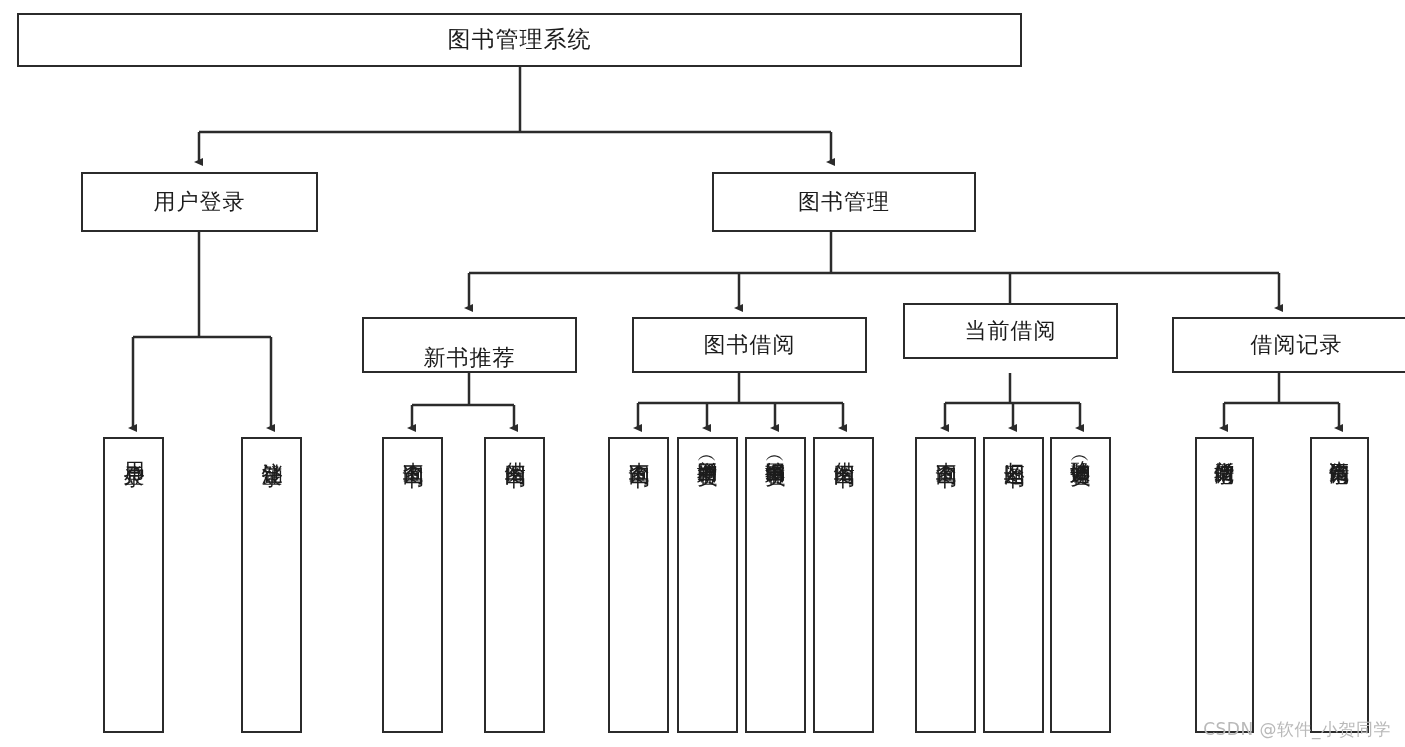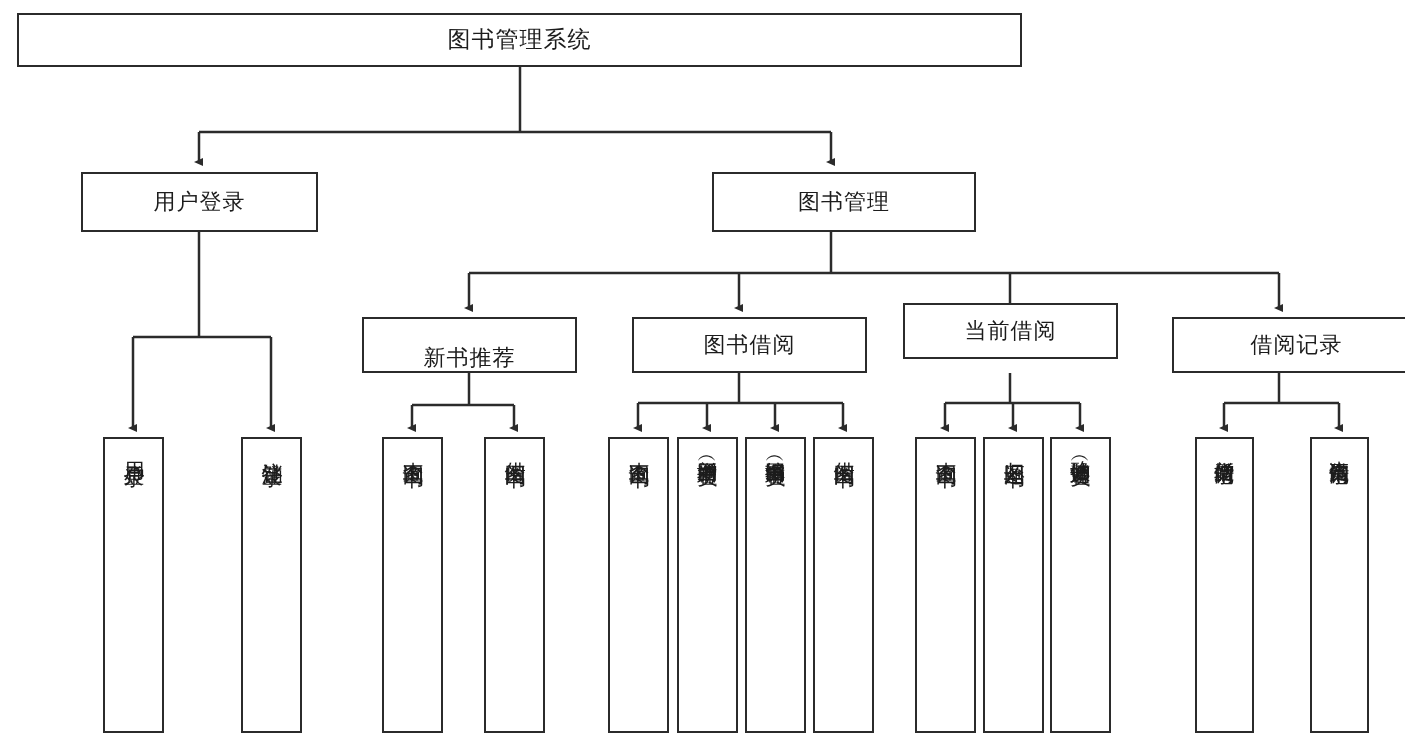--- a/index.html
+++ b/index.html
@@ -189,14 +189,15 @@
     <span class="vtext tall">确认归还（管理员）</span>
   </div>
 
   <div class="node leaf" style="left:1195px; top:437px; width:59px; height:296px;">
     <span class="vtext tall">新增借阅记录</span>
   </div>
   <div class="node leaf" style="left:1310px; top:437px; width:59px; height:296px;">
     <span class="vtext tall">查询借阅记录</span>
   </div>
 
+  <div class="watermark">CSDN @软件_小贺同学</div>
 
 </div>
 
 </body></html>

